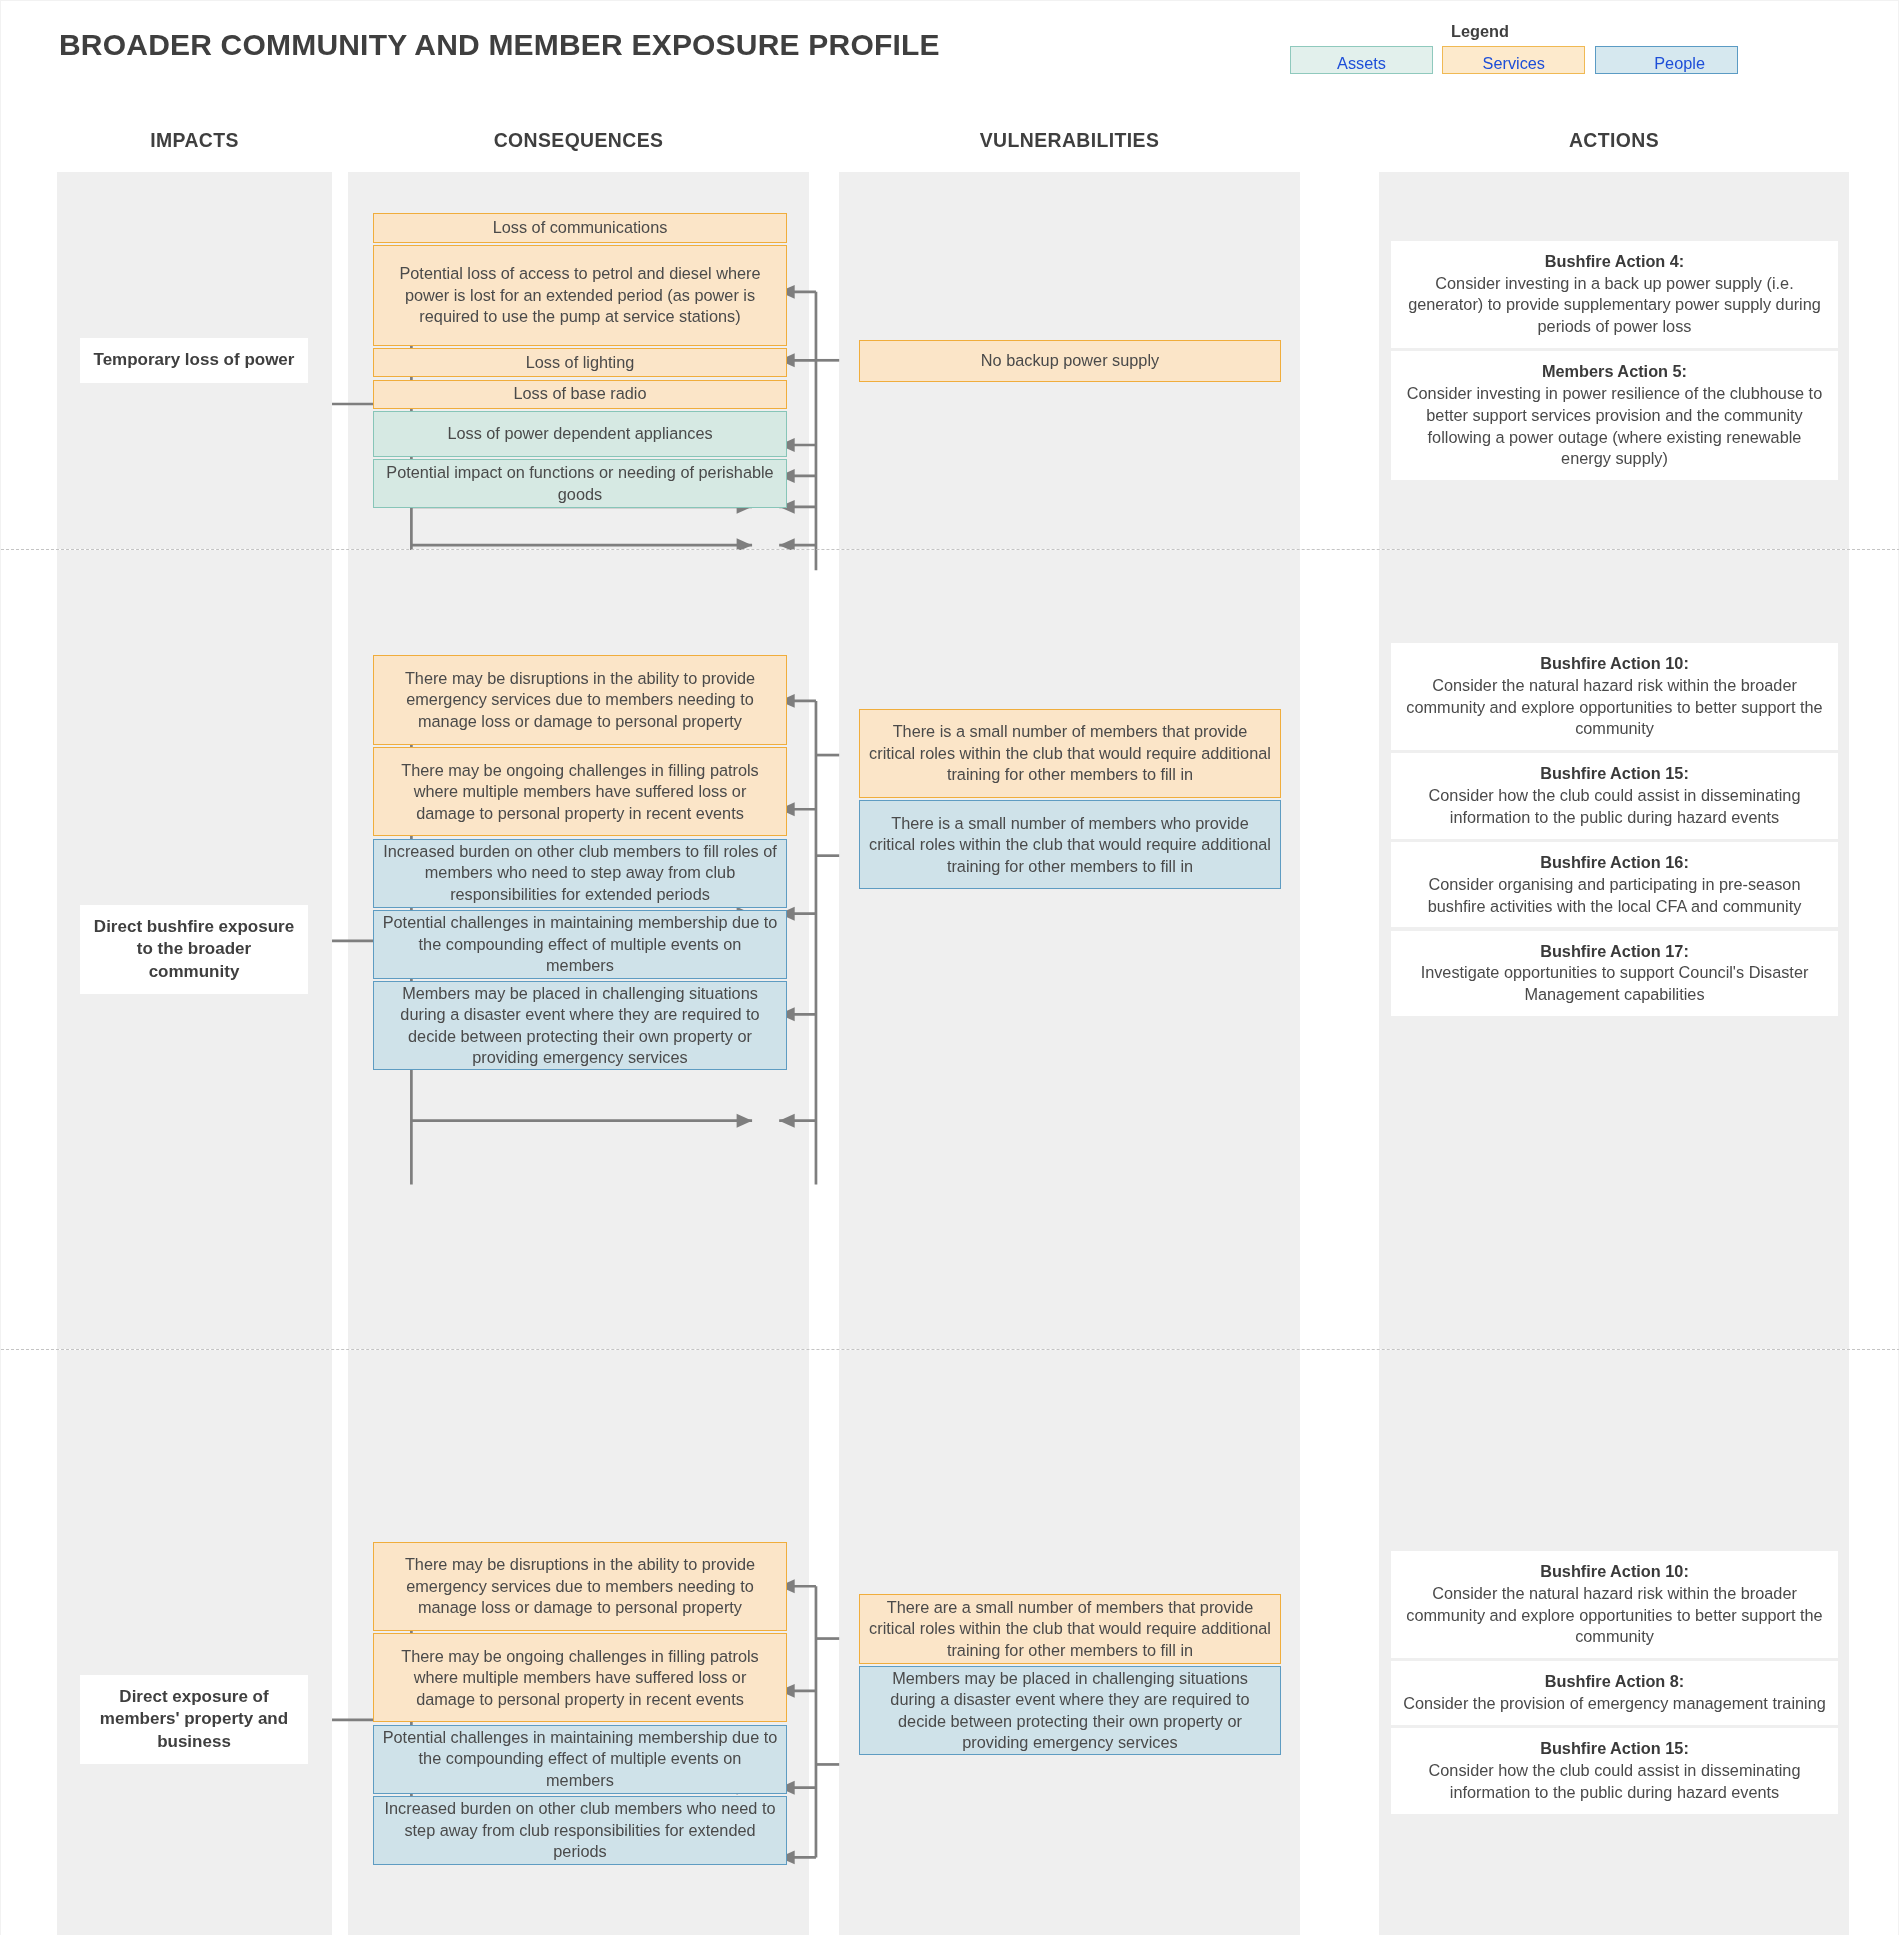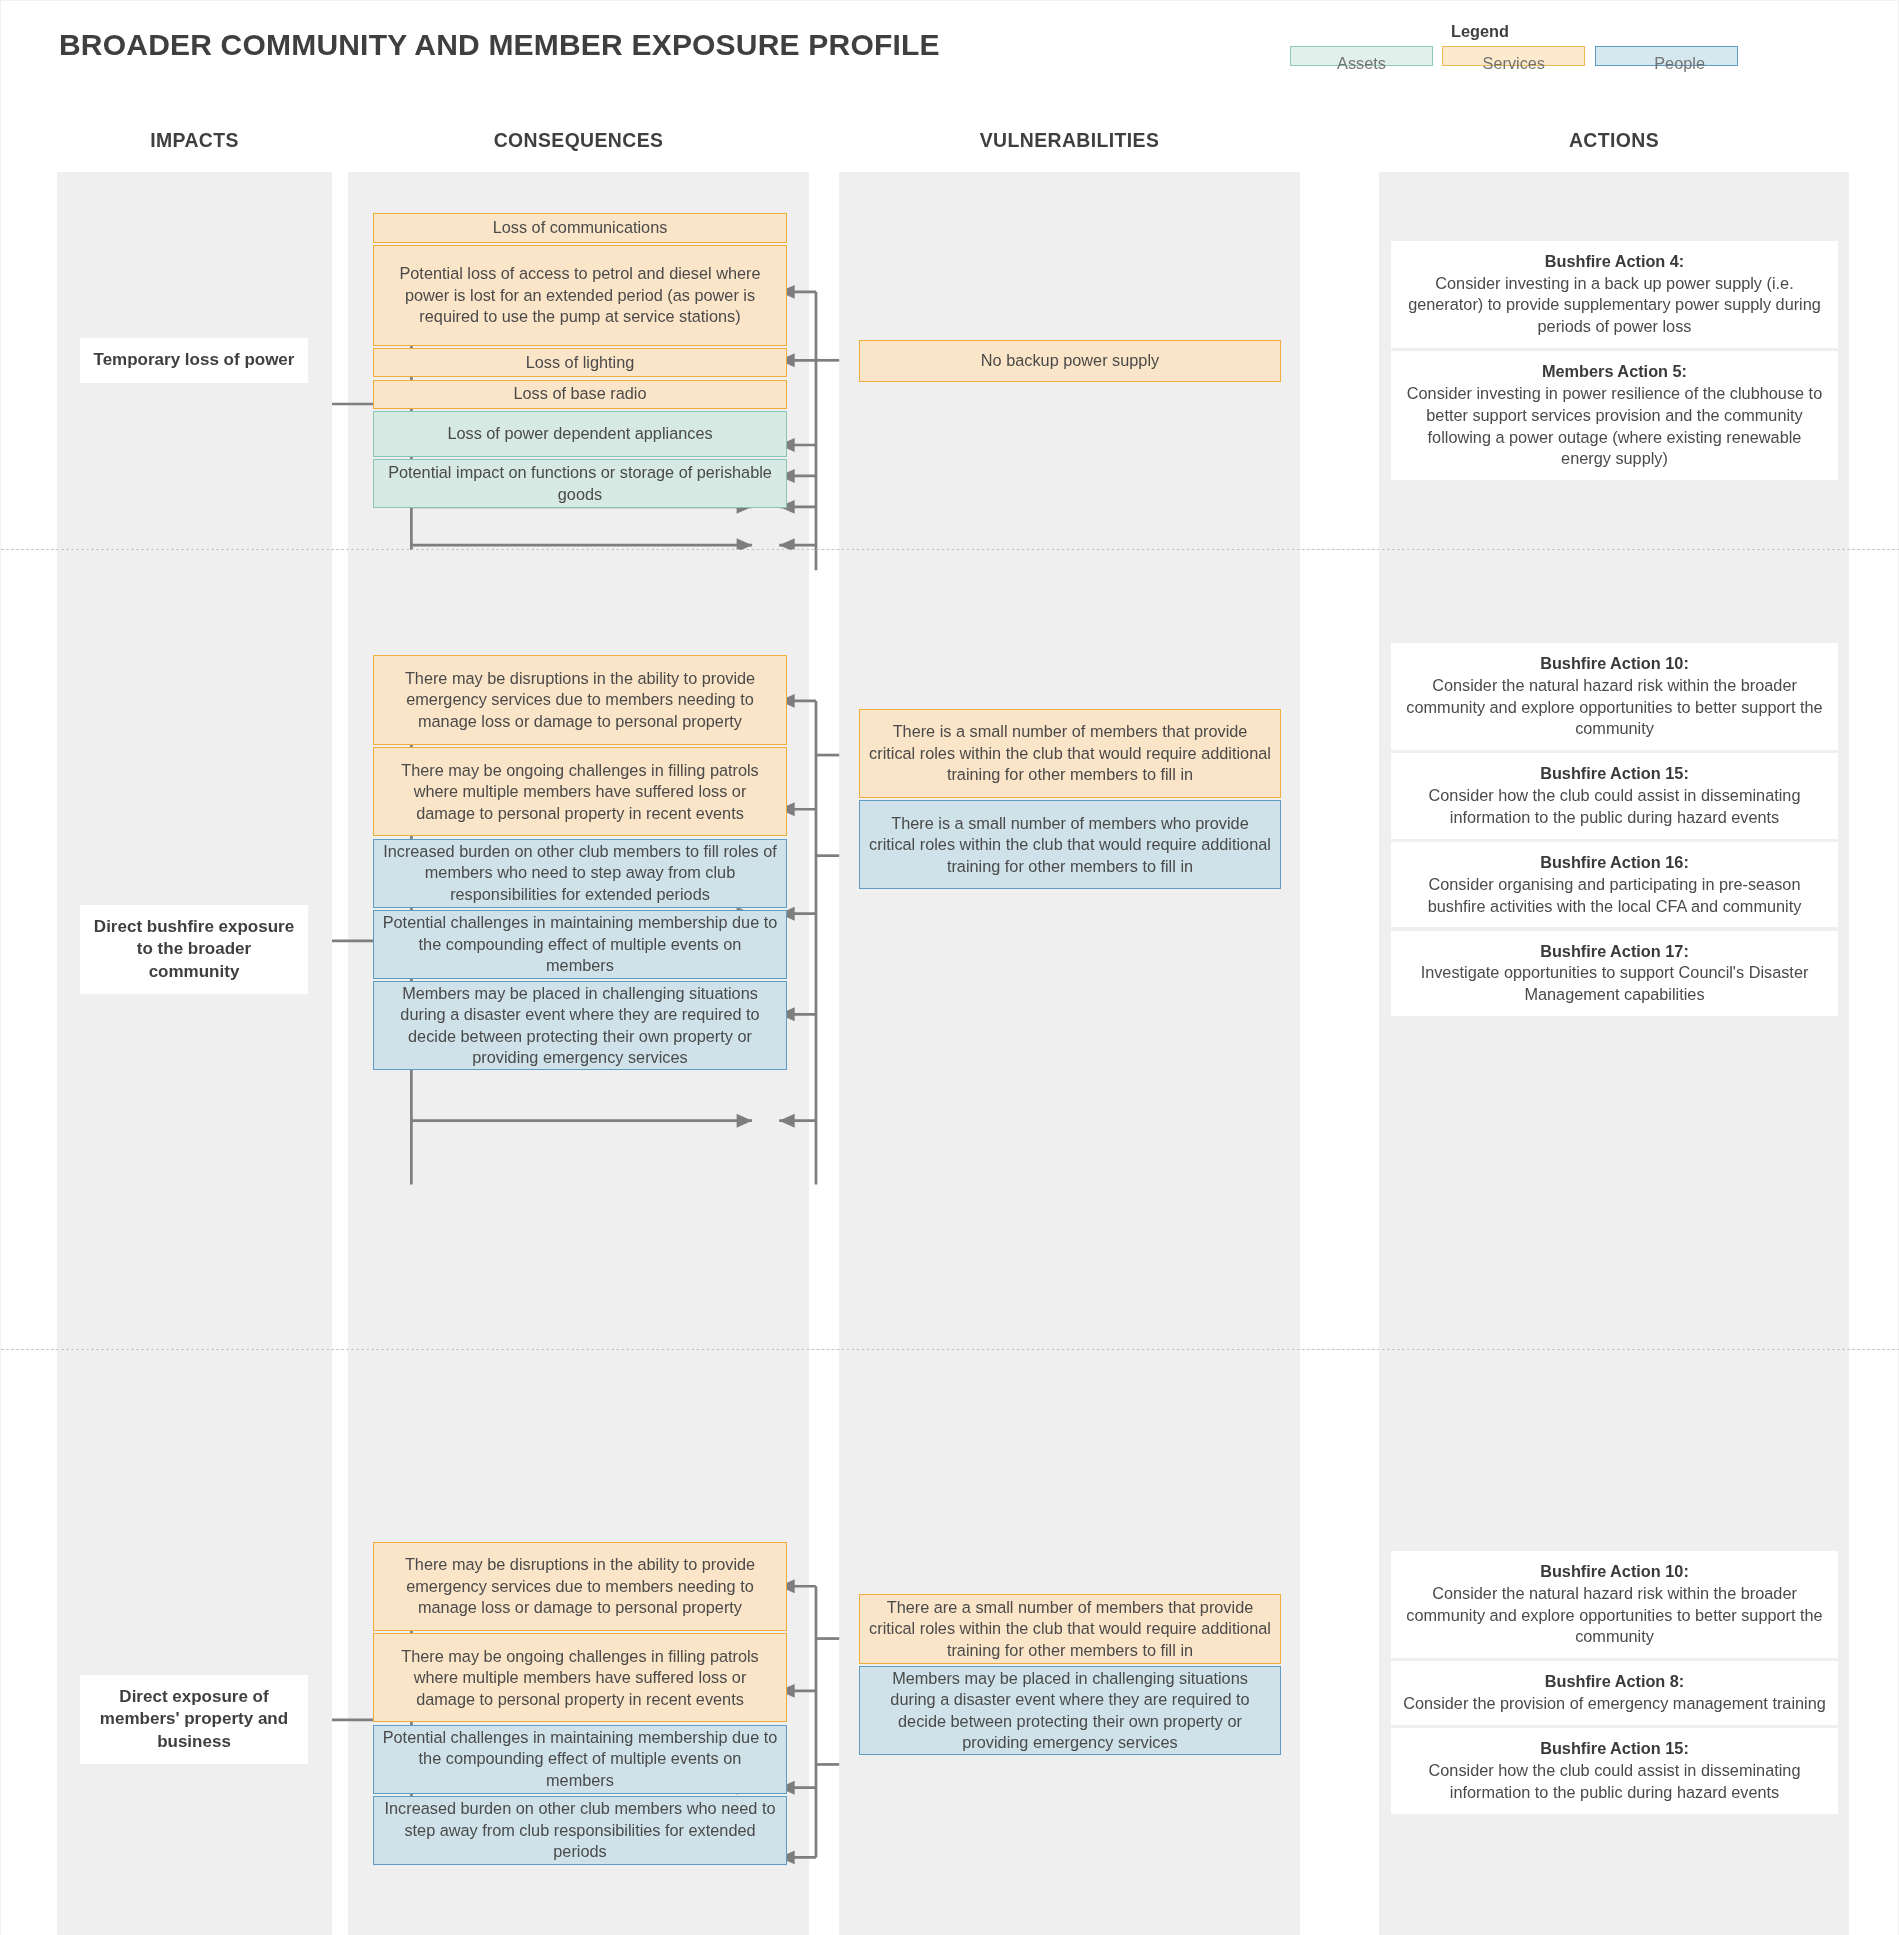--- a/index.html
+++ b/index.html
@@ -49,25 +49,25 @@
     width:248px;
     margin-left:66px;
   }
   .legend-items{
     display:flex;
     gap:9.3px;
     justify-content:flex-start;
   }
   .legend-chip{
     width:143px;
-    height:20px;
+    height:28px;
     line-height:32px;
     text-align:center;
     font-size:16.3px;
-    color:#737373;
+    color:#1d4ed8;
     border-width:1.2px;
     border-style:solid;
     box-sizing:border-box;
   }
   .chip-assets{ background:#e2f0ec; border-color:#8fc9bd; }
   .chip-services{ background:#fdeacc; border-color:#f0b953; }
   .chip-people{ background:#d6e8ef; border-color:#5b9bc4;padding-left:27px; }
 
   
   .col-heads{
@@ -252,21 +252,21 @@
       <div class="stack st-impacts" style="top:0;height:377px;">
         <div class="impact-box">Temporary loss of power</div>
       </div>
 
       <div class="stack st-cons" style="top:0;height:377px;">
         <div class="node cat-services" style="height:30px;">Loss of communications</div>
         <div class="node cat-services" style="height:101px;">Potential loss of access to petrol and diesel where power is lost for an extended period (as power is required to use the pump at service stations)</div>
         <div class="node cat-services" style="height:29px;">Loss of lighting</div>
         <div class="node cat-services" style="height:29px;">Loss of base radio</div>
         <div class="node cat-assets" style="height:46px;">Loss of power dependent appliances</div>
-        <div class="node cat-assets" style="height:49px;">Potential impact on functions or storage of perishable goods</div>
+        <div class="node cat-assets" style="height:49px;">Potential impact on functions or needing of perishable goods</div>
       </div>
 
       <div class="stack st-vuln" style="top:0;height:377px;">
         <div class="node cat-services" style="height:42px;">No backup power supply</div>
       </div>
 
       <div class="stack st-act" style="top:0;height:377px;">
         <div class="action-box">
           <div class="action-title">Bushfire Action 4:</div>
           <div>Consider investing in a back up power supply (i.e. generator) to provide supplementary power supply during periods of power loss</div>

